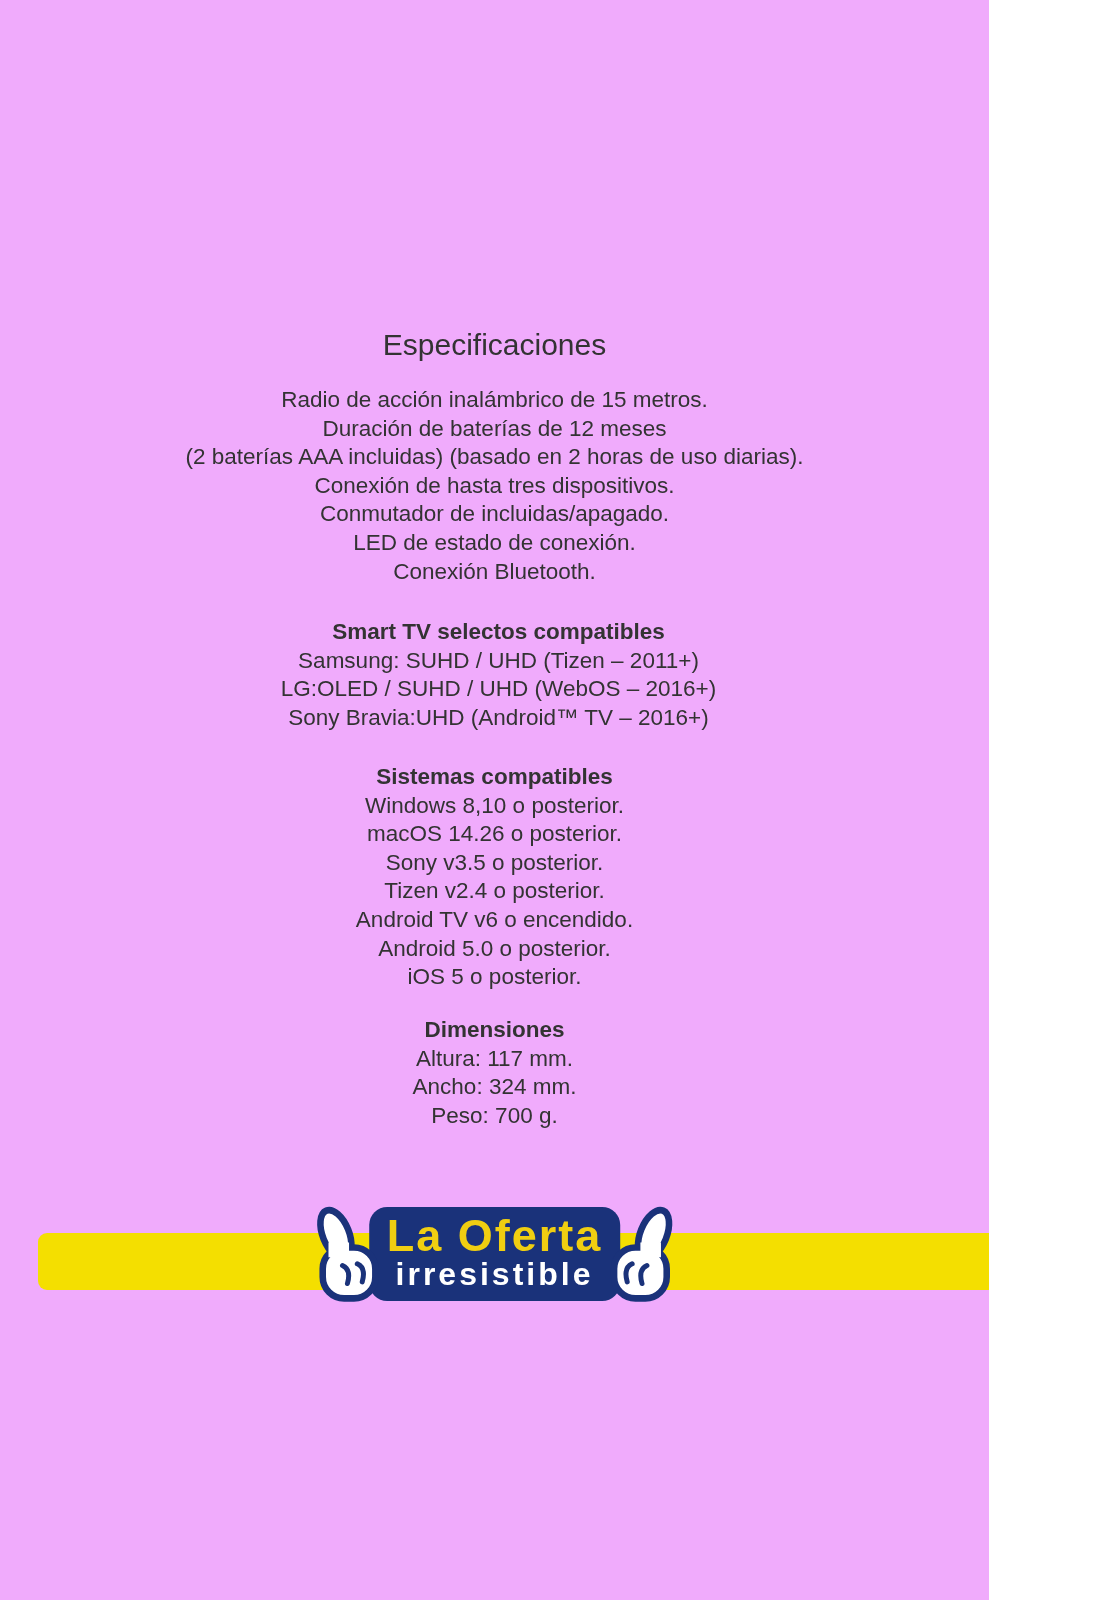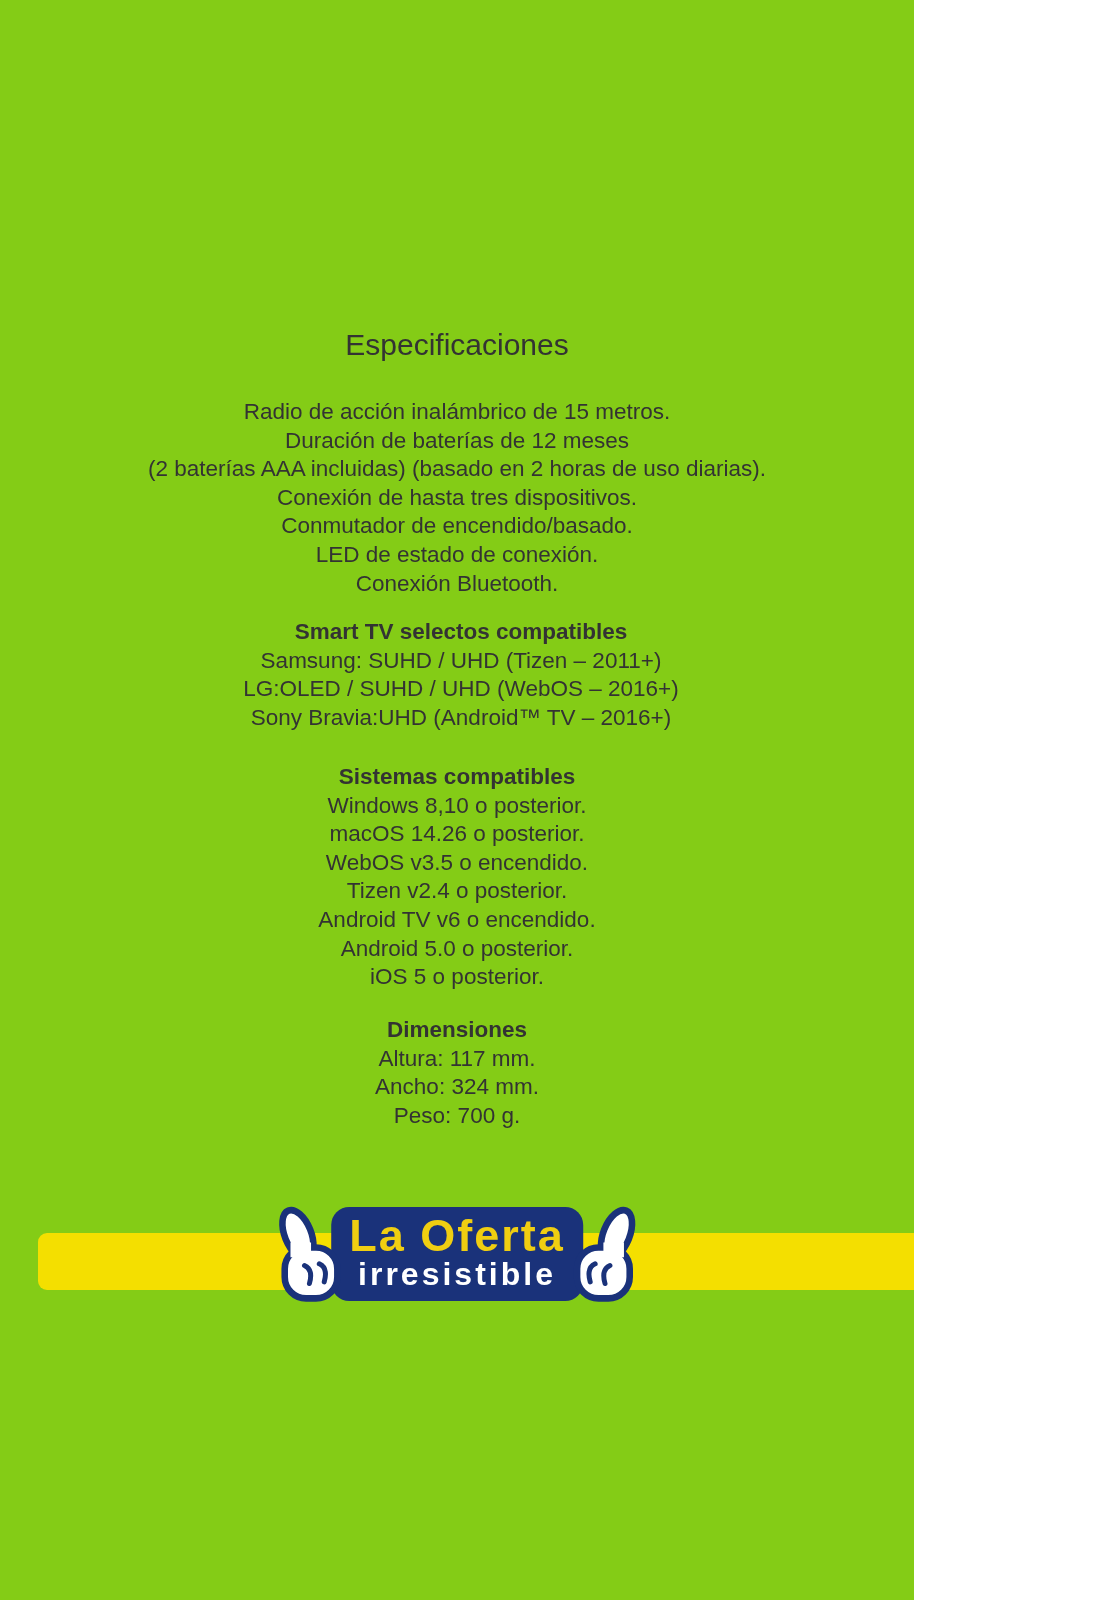--- a/index.html
+++ b/index.html
@@ -2,23 +2,23 @@
 <html style="--text: #333333; --banner-yellow: #F4DF00; --logo-navy: #1A327A; --logo-yellow: #F0CE11; --logo-white: #FFFFFF;"><head>
 <meta charset="utf-8">
 <style>
   html, body {
     margin: 0;
     padding: 0;
     background: #ffffff;
   }
   .page {
     position: relative;
-    width: 914px;
+    width: 989px;
     height: 1600px;
-    background: #84cc16;
+    background: #f0abfc;
     font-family: "Liberation Sans", sans-serif;
     color: var(--text, #333333);
     overflow: hidden;
   }
   .page-title {
     position: absolute;
     top: 326px;
     left: 0;
     right: 0;
     text-align: center;
@@ -32,21 +32,21 @@
     left: 0;
     right: 0;
     text-align: center;
     font-size: 22.5px;
     line-height: 28.6px;
     color: var(--text, #333333);
   }
   .spec-block .section-heading {
     font-weight: 700;
   }
-  #block-general     { top: 386px; margin-top: 12px; }
+  #block-general     { top: 386px; }
   #block-smarttv     { top: 618px; padding-left: 8px; }
   #block-sistemas    { top: 763px; }
   #block-dimensiones { top: 1016px; }
 
   .footer-banner {
     position: absolute;
     left: 38px;
     top: 1233px;
     width: 1025px;
     height: 57px;
@@ -103,37 +103,37 @@
 
 <div class="page">
 
   <div class="page-title">Especificaciones</div>
 
   <div class="spec-block" id="block-general">
     <div>Radio de acción inalámbrico de 15 metros.</div>
     <div>Duración de baterías de 12 meses</div>
     <div>(2 baterías AAA incluidas) (basado en 2 horas de uso diarias).</div>
     <div>Conexión de hasta tres dispositivos.</div>
-    <div>Conmutador de encendido/basado.</div>
+    <div>Conmutador de incluidas/apagado.</div>
     <div>LED de estado de conexión.</div>
     <div>Conexión Bluetooth.</div>
   </div>
 
   <div class="spec-block" id="block-smarttv">
     <div class="section-heading">Smart TV selectos compatibles</div>
     <div>Samsung: SUHD / UHD (Tizen – 2011+)</div>
     <div>LG:OLED / SUHD / UHD (WebOS – 2016+)</div>
     <div>Sony Bravia:UHD (Android™ TV – 2016+)</div>
   </div>
 
   <div class="spec-block" id="block-sistemas">
     <div class="section-heading">Sistemas compatibles</div>
     <div>Windows 8,10 o posterior.</div>
     <div>macOS 14.26 o posterior.</div>
-    <div>WebOS v3.5 o encendido.</div>
+    <div>Sony v3.5 o posterior.</div>
     <div>Tizen v2.4 o posterior.</div>
     <div>Android TV v6 o encendido.</div>
     <div>Android 5.0 o posterior.</div>
     <div>iOS 5 o posterior.</div>
   </div>
 
   <div class="spec-block" id="block-dimensiones">
     <div class="section-heading">Dimensiones</div>
     <div>Altura: 117 mm.</div>
     <div>Ancho: 324 mm.</div>

